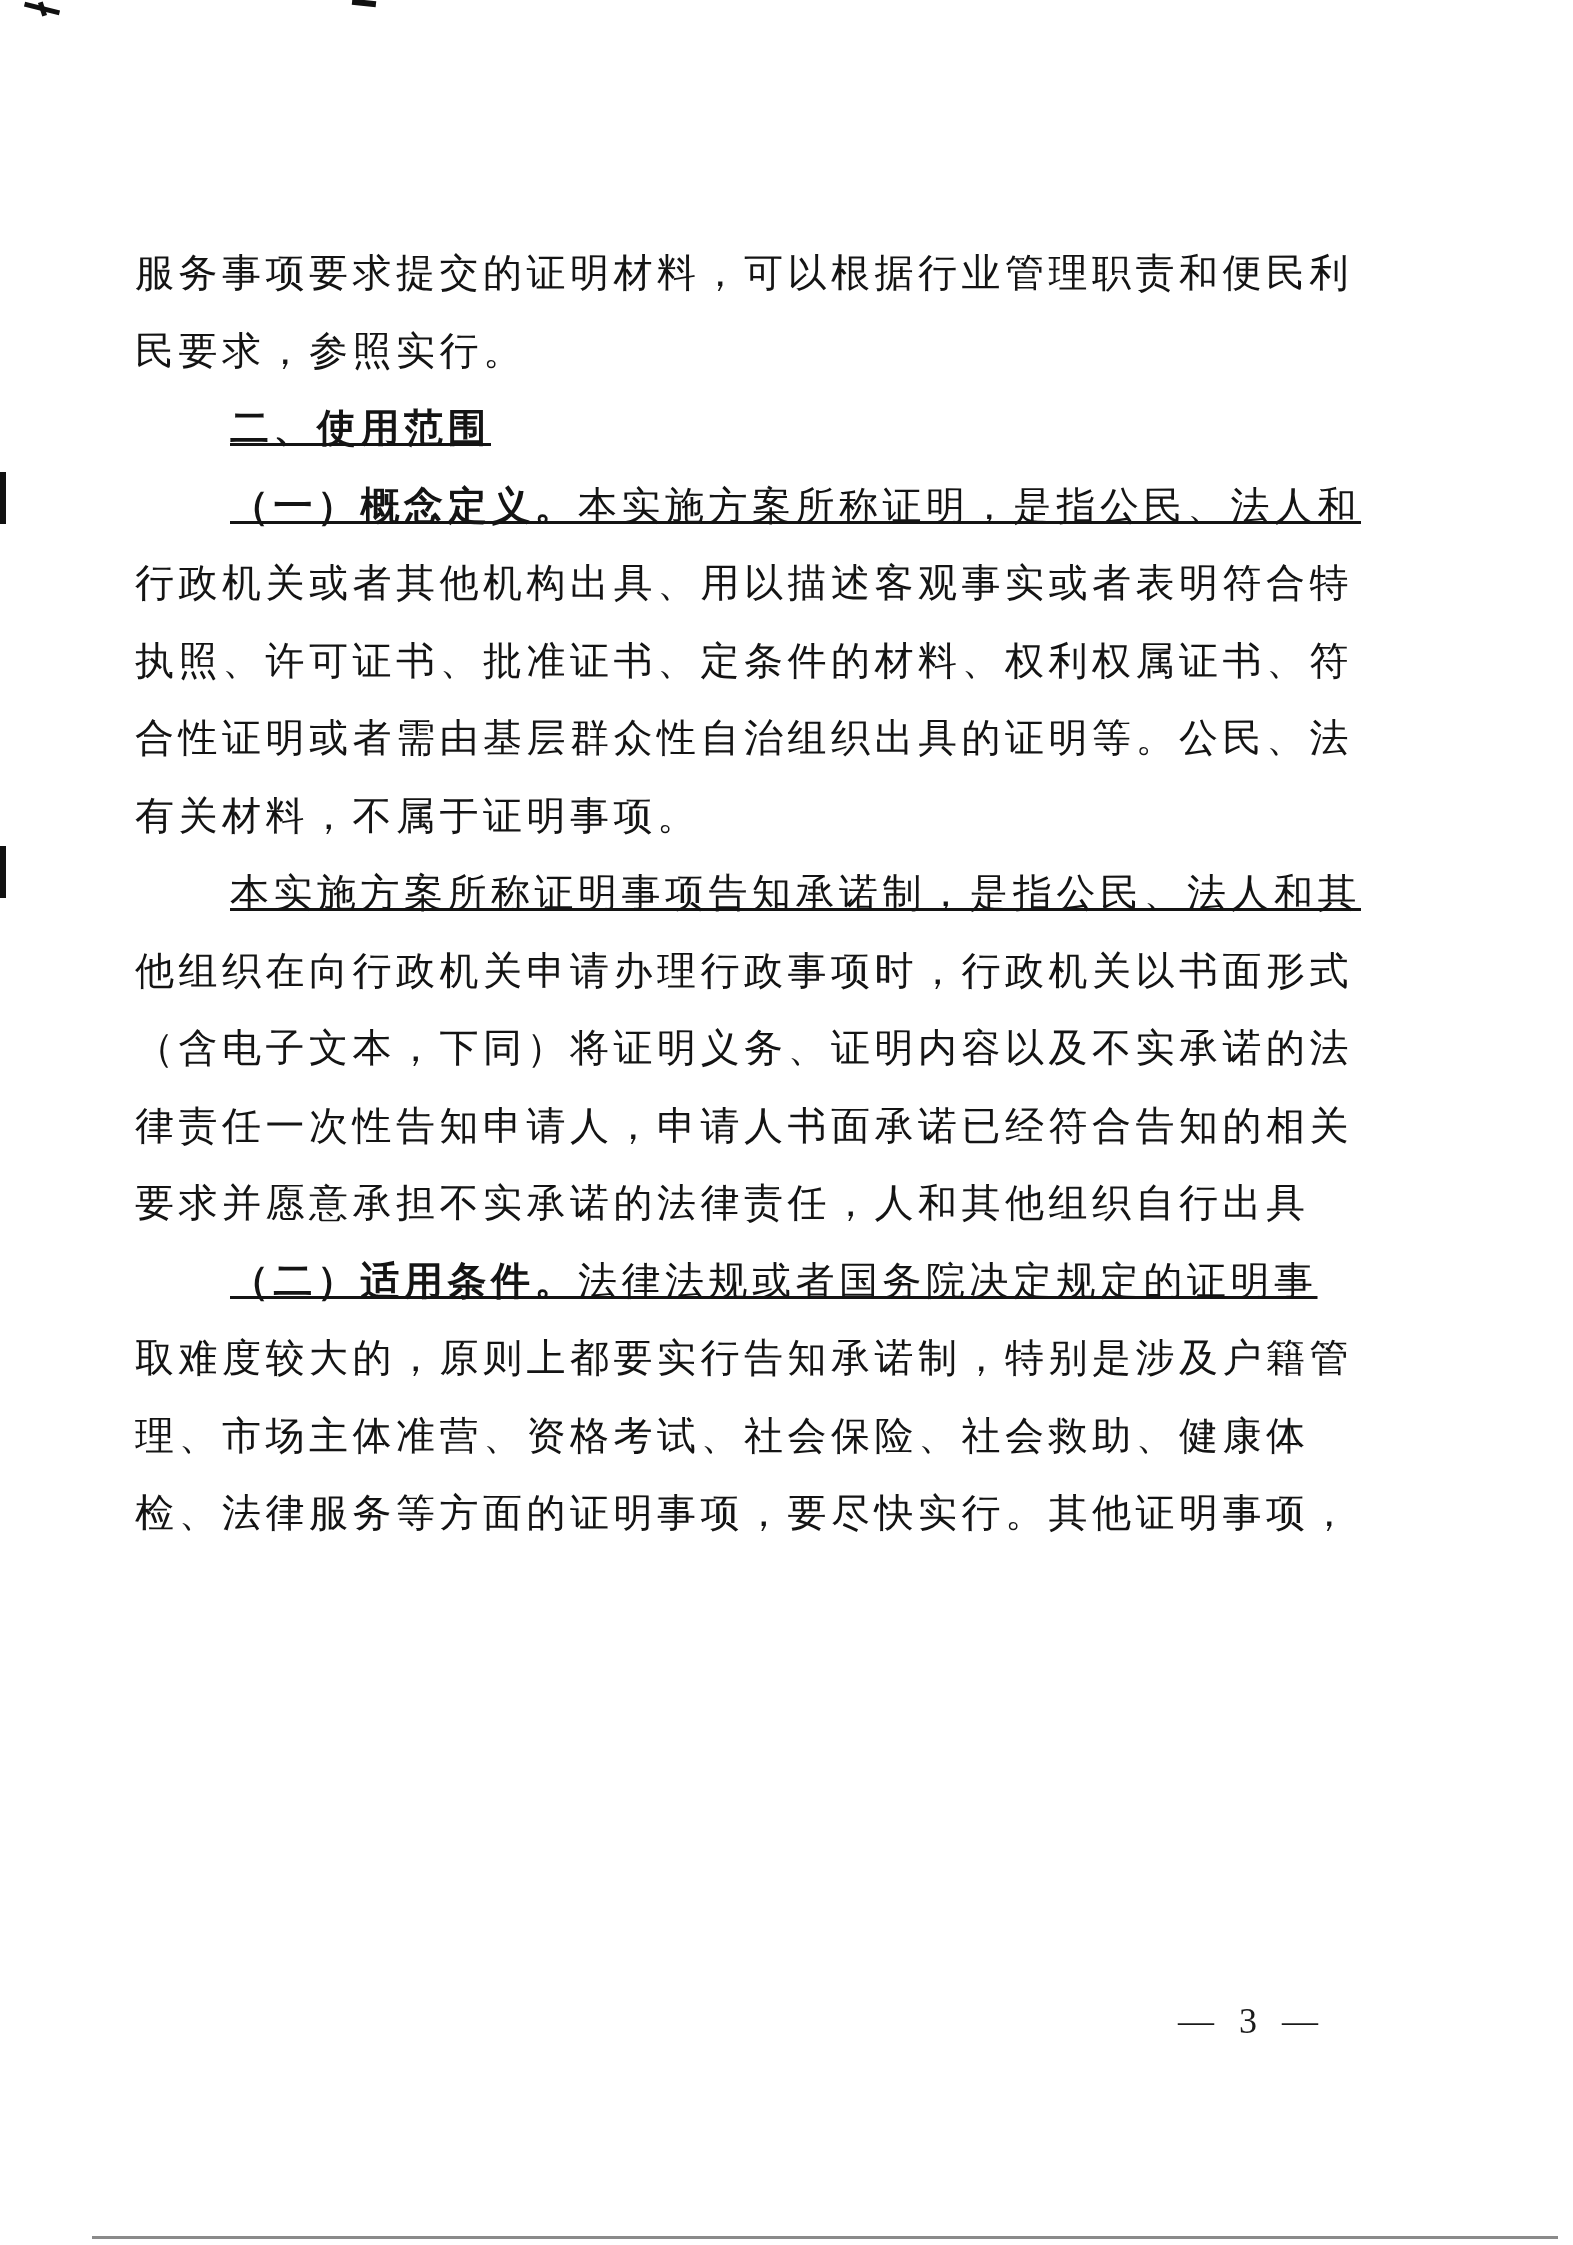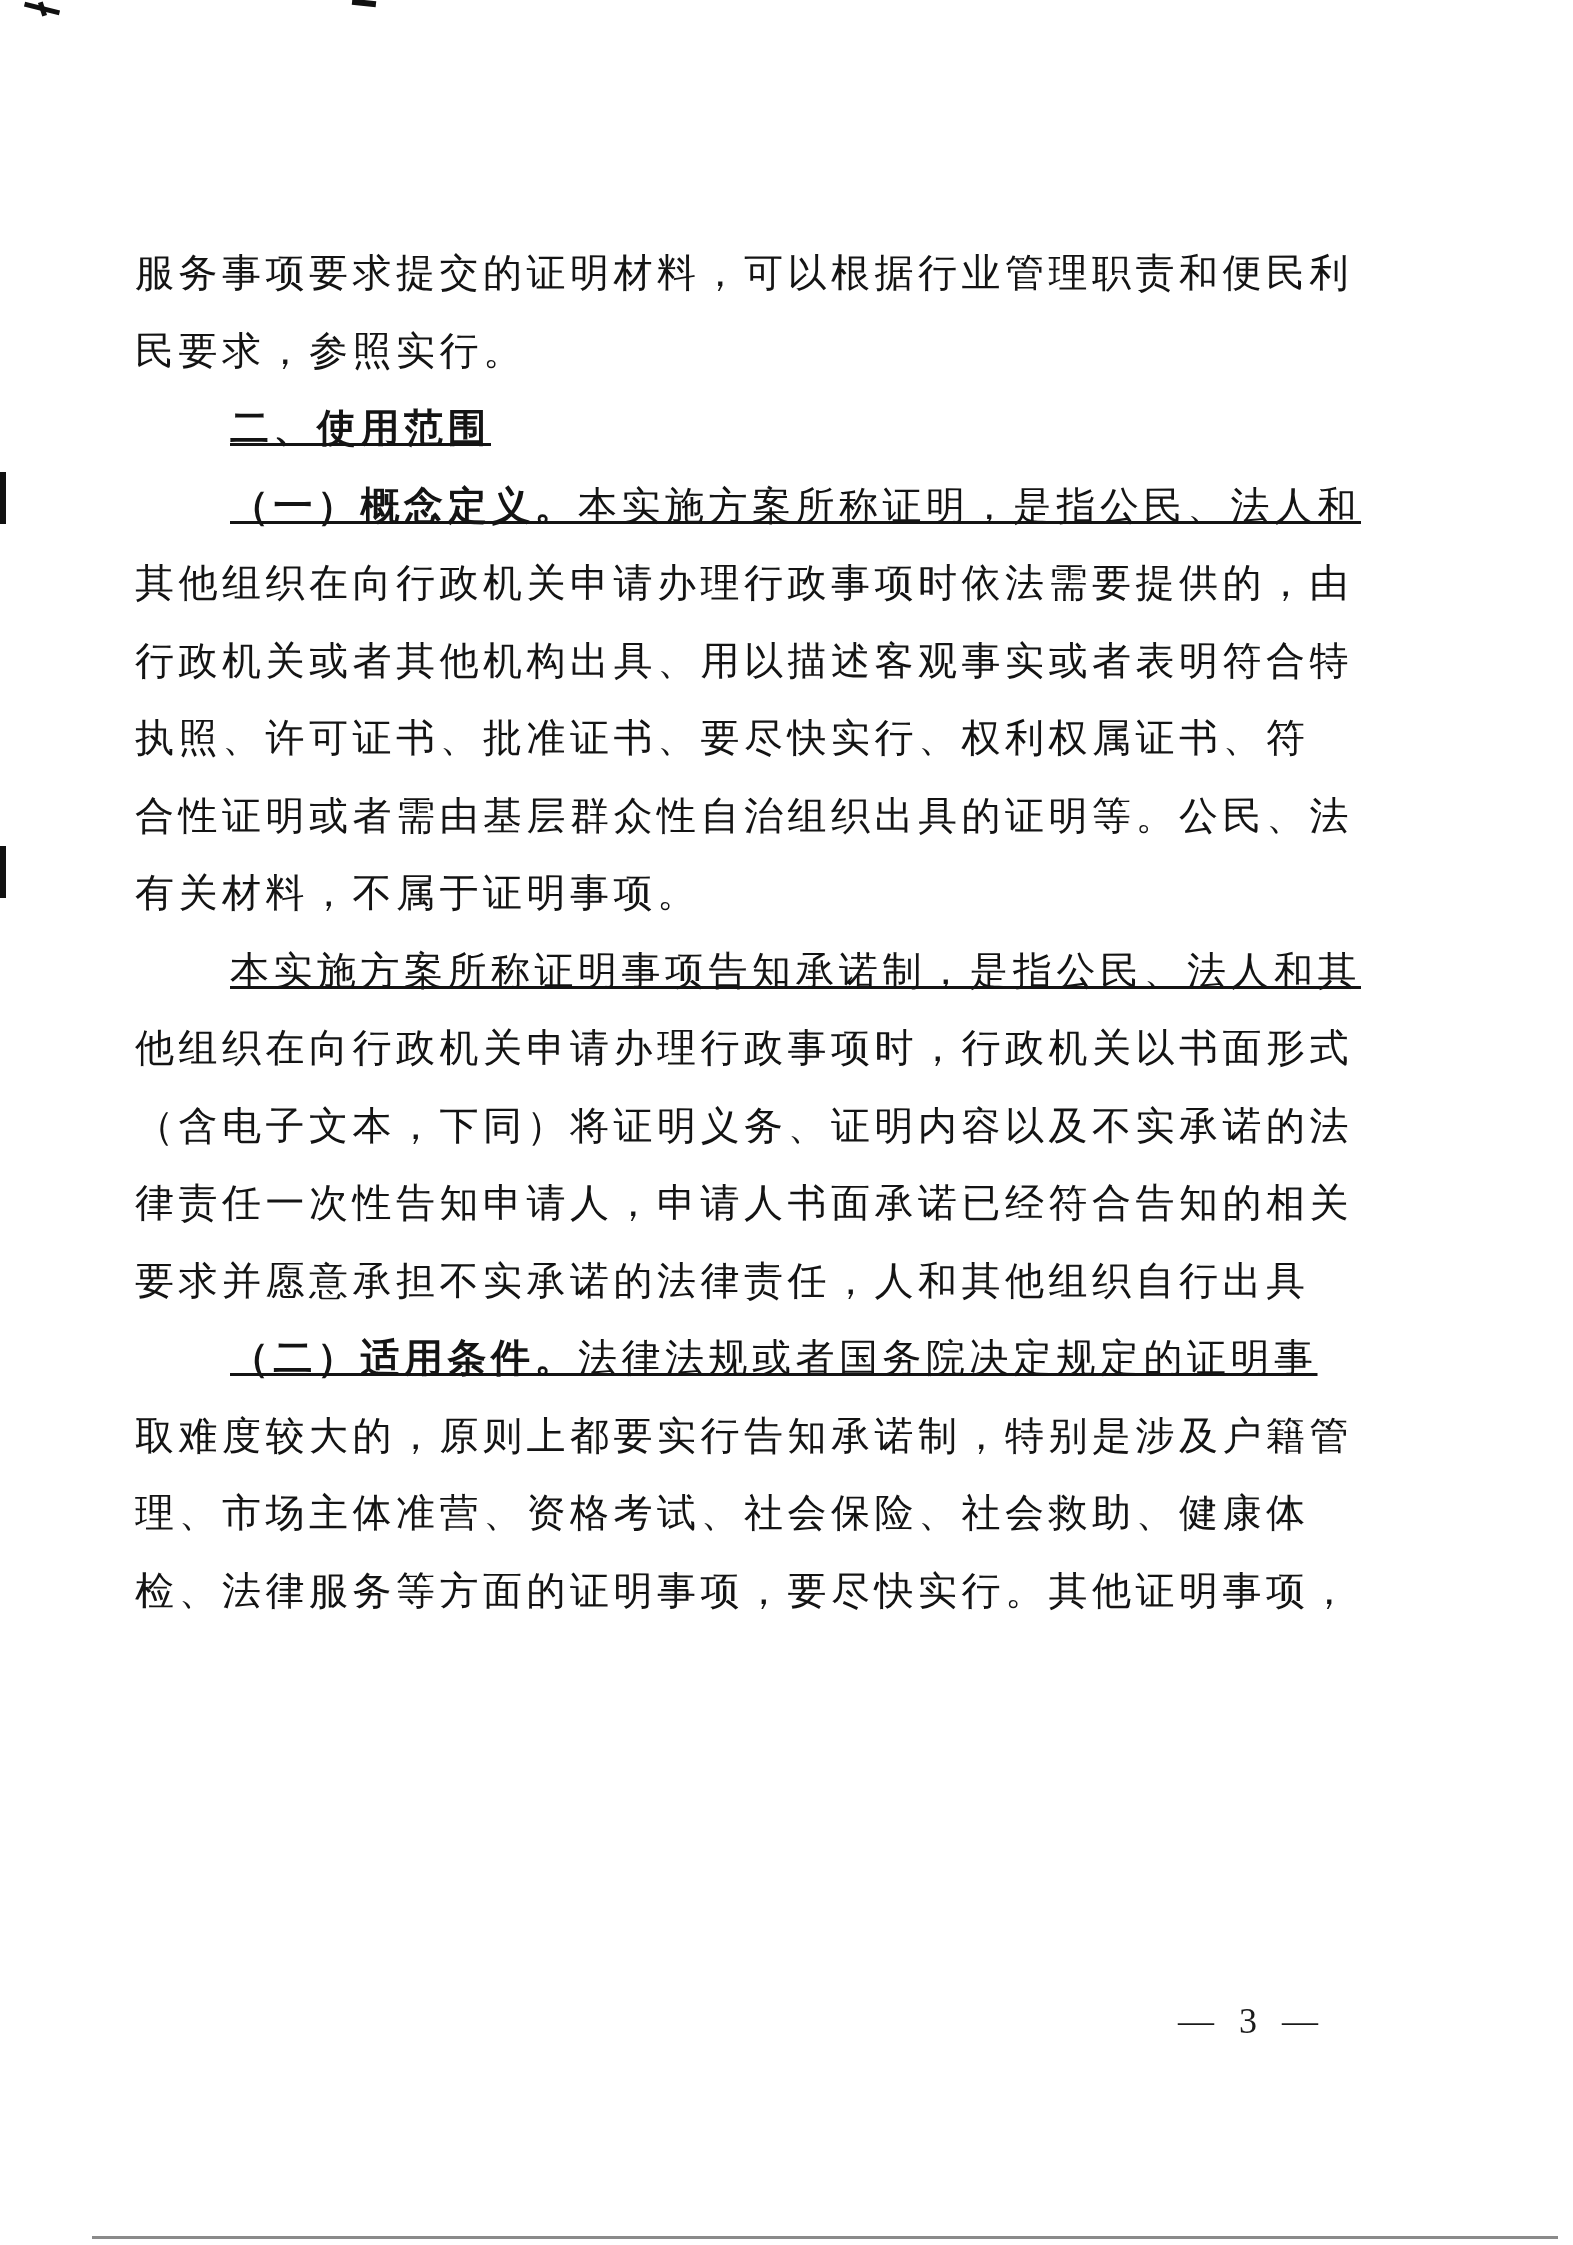--- a/index.html
+++ b/index.html
@@ -79,23 +79,22 @@
 </head>
 <body>
 
 <div class="page">
 
   <div class="content" id="lines-container">
       <div class="line"><span class="seg">服务事项要求提交的证明材料，可以根据行业管理职责和便民利</span></div>
       <div class="line"><span class="seg">民要求，参照实行。</span></div>
       <div class="line indent"><span class="seg bold">二、使用范围</span></div>
       <div class="line indent"><span class="seg bold">（一）概念定义。</span><span class="seg">本实施方案所称证明，是指公民、法人和</span></div>
-      <div class="line"><span class="seg">其他组织在向行政机关申请办理行政事项时依法需要提供的，由</span></div>
       <div class="line"><span class="seg">行政机关或者其他机构出具、用以描述客观事实或者表明符合特</span></div>
-      <div class="line"><span class="seg">执照、许可证书、批准证书、要尽快实行、权利权属证书、符</span></div>
+      <div class="line"><span class="seg">执照、许可证书、批准证书、定条件的材料、权利权属证书、符</span></div>
       <div class="line"><span class="seg">合性证明或者需由基层群众性自治组织出具的证明等。公民、法</span></div>
       <div class="line"><span class="seg">有关材料，不属于证明事项。</span></div>
       <div class="line indent"><span class="seg">本实施方案所称证明事项告知承诺制，是指公民、法人和其</span></div>
       <div class="line"><span class="seg">他组织在向行政机关申请办理行政事项时，行政机关以书面形式</span></div>
       <div class="line"><span class="seg">（含电子文本，下同）将证明义务、证明内容以及不实承诺的法</span></div>
       <div class="line"><span class="seg">律责任一次性告知申请人，申请人书面承诺已经符合告知的相关</span></div>
       <div class="line"><span class="seg">要求并愿意承担不实承诺的法律责任，人和其他组织自行出具</span></div>
       <div class="line indent"><span class="seg bold">（二）适用条件。</span><span class="seg">法律法规或者国务院决定规定的证明事</span></div>
       <div class="line"><span class="seg">取难度较大的，原则上都要实行告知承诺制，特别是涉及户籍管</span></div>
       <div class="line"><span class="seg">理、市场主体准营、资格考试、社会保险、社会救助、健康体</span></div>

